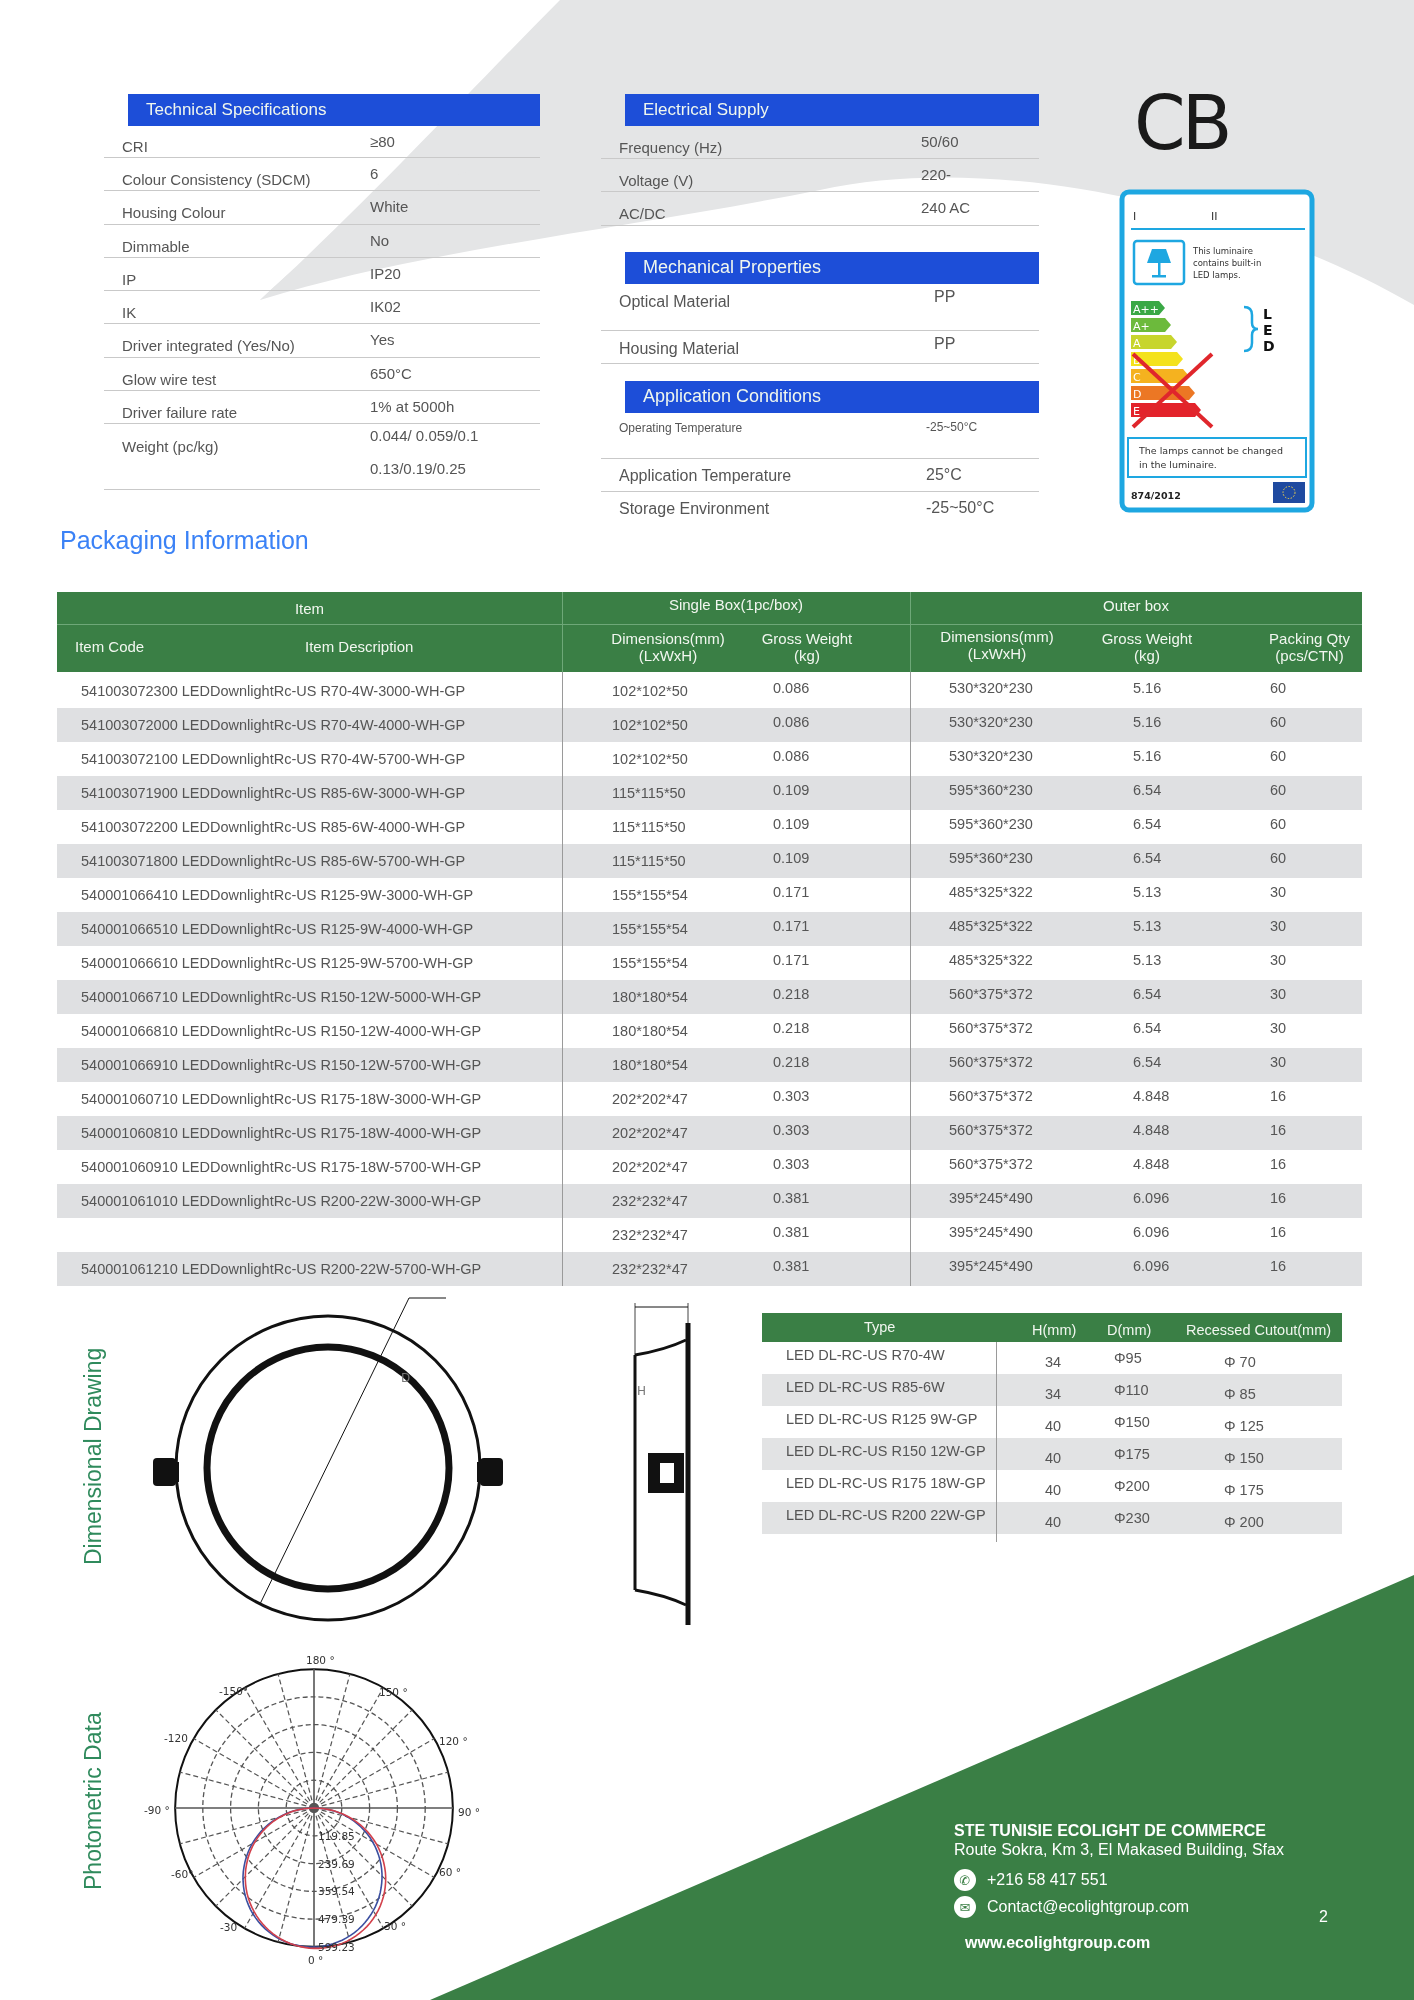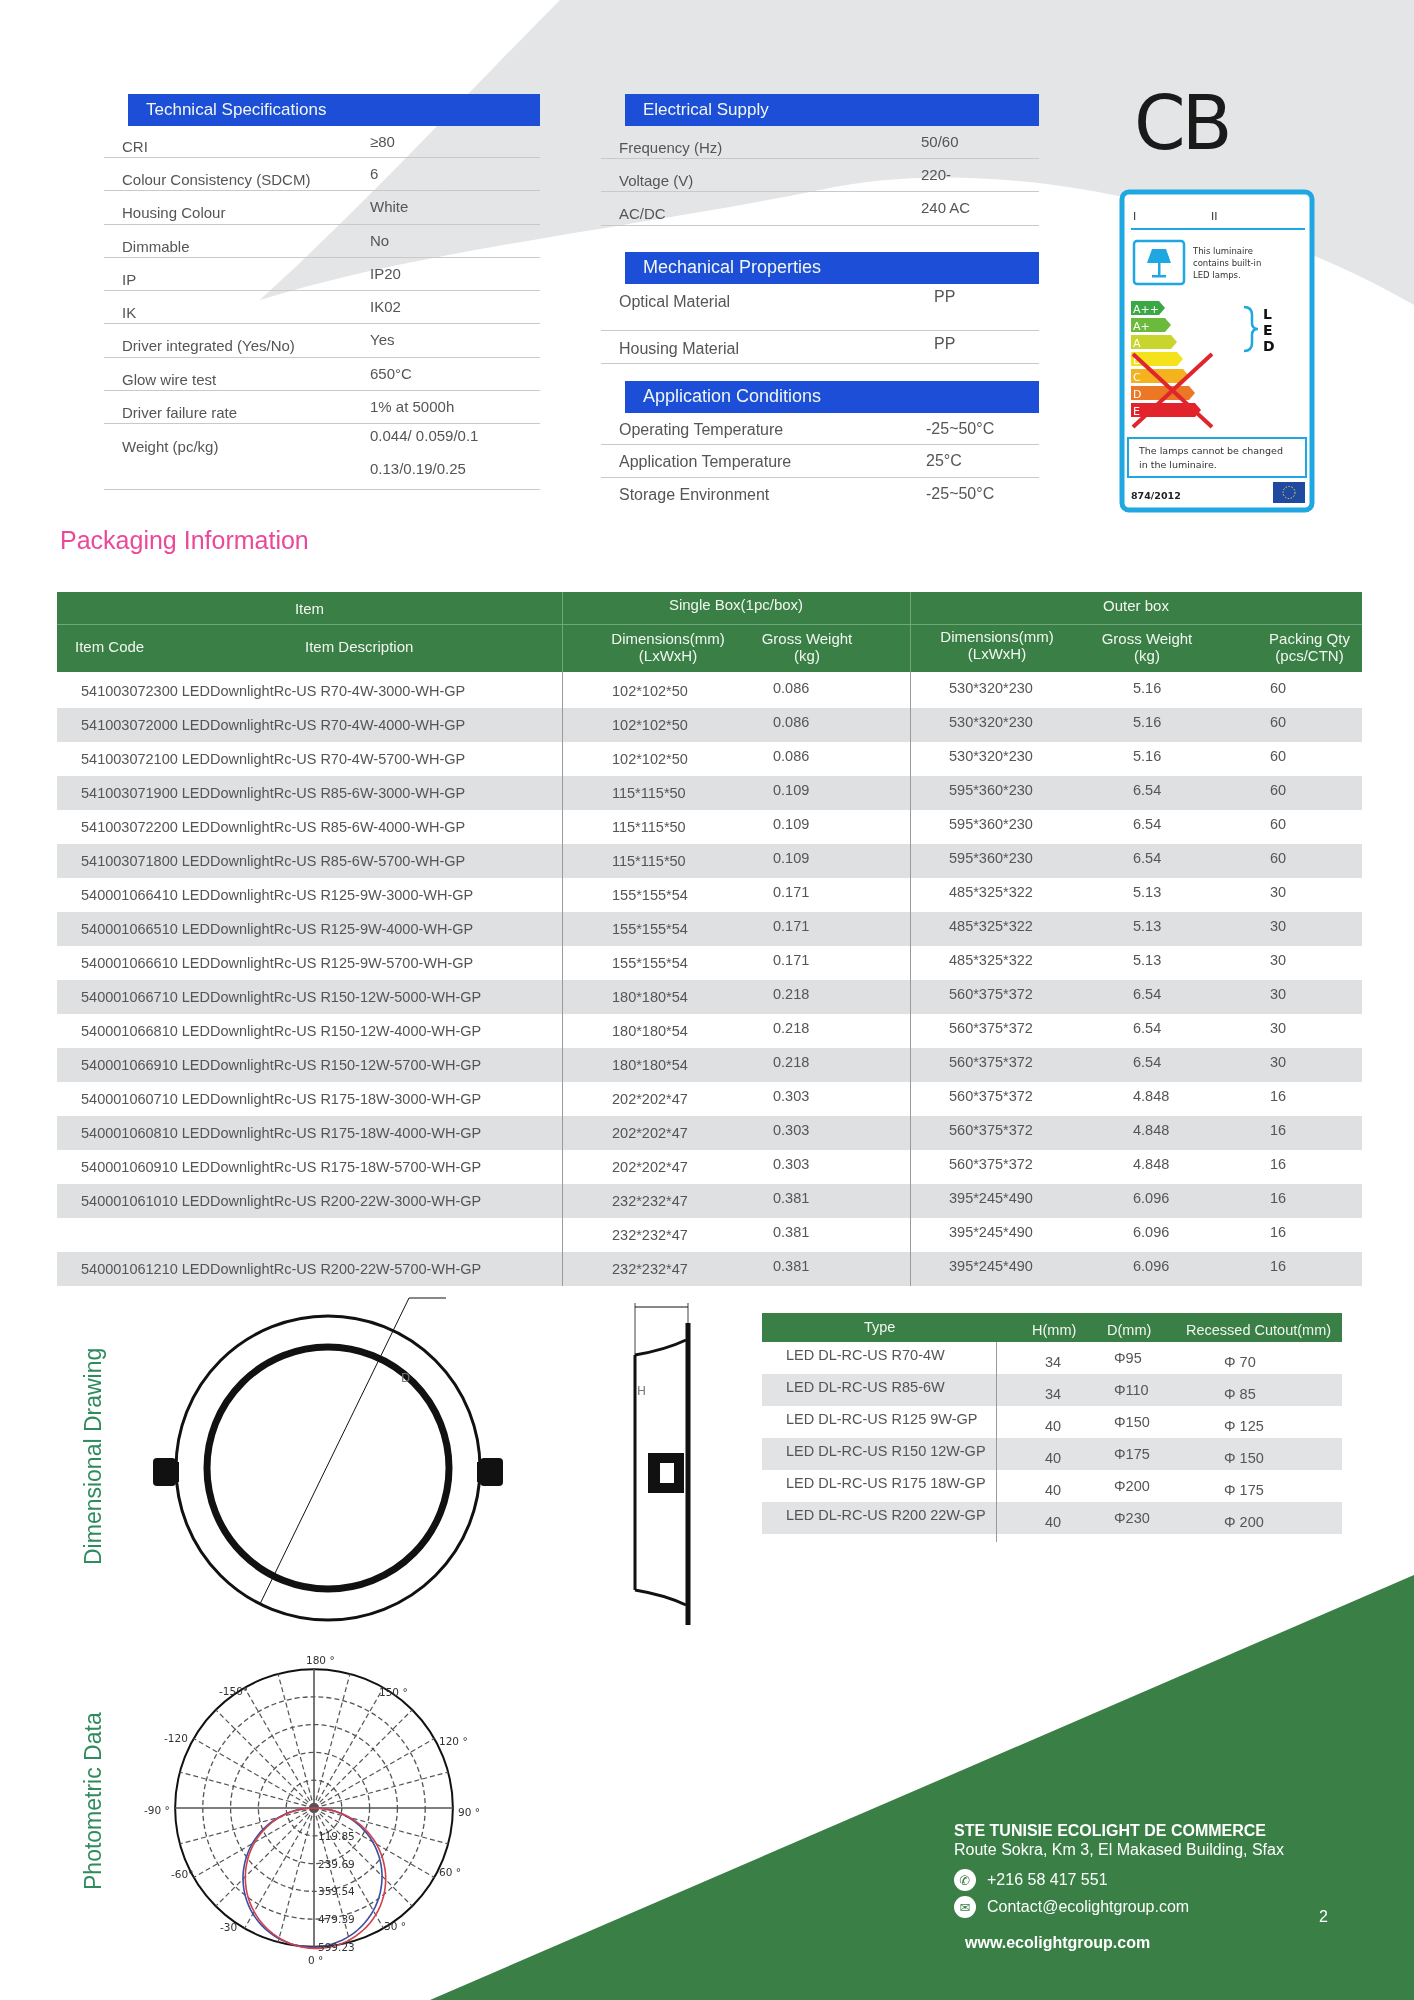--- a/index.html
+++ b/index.html
@@ -7,21 +7,21 @@
   body { position: relative; font-family: "Liberation Sans", "DejaVu Sans", sans-serif; color: #555; }
 
   .bg-layer { position: absolute; left: 0; top: 0; width: 1414px; height: 2000px; z-index: 0; }
 
   .spec-table { position: absolute; z-index: 2; }
   .spec-head { background: #1d4ed8; color: #f0f7ee; font-size: 17px; height: 32px; line-height: 31px; padding-left: 18px; margin-left: 24px; }
   .spec-row { position: relative; border-bottom: 1px solid #c9c9c9; font-size: 15px; color: #555; }
   .spec-row .k { position: absolute; left: 18px; }
   .spec-row .v { position: absolute; }
 
-  .section-title { position: absolute; color: #ec4899; font-size: 25px; z-index: 2; }
+  .section-title { position: absolute; color: #3b82f6; font-size: 25px; z-index: 2; }
   .vert-title { position: absolute; color: #2f8a5c; font-size: 23px; transform: rotate(-90deg); transform-origin: left top; white-space: nowrap; z-index: 2; }
 
   
   .pk { position: absolute; left: 57px; top: 592px; width: 1305px; z-index: 2; }
   .pk-h1 { height: 33px; background: #3a7f45; border-bottom: 1px solid #6ea878; position: relative; color: #f2f7f0; font-size: 15px; }
   .pk-h2 { height: 47px; background: #3a7f45; position: relative; color: #f2f7f0; font-size: 15px; }
   .pk-h1 span, .pk-h2 span { position: absolute; text-align: center; line-height: 17px; }
   .pk-body { position: relative; }
   .pk-row { height: 34px; position: relative; font-size: 14.5px; color: #555; }
   .pk-row.alt { background: #dfe0e2; }
@@ -130,21 +130,21 @@
       <div class="spec-row" style="height: 33px; font-size: 16px;">
         <span class="k" style="top: 9px;">Housing Material</span>
         <span class="v" style="left: 333px; top: 4px;">PP</span>
       </div>
     </div>
 </div>
 
 <div class="spec-table" style="left:601px; top:381px; width:438px;">
   <div class="spec-head" style="font-size:18px;">Application Conditions</div>
   <div id="app-rows">
-      <div class="spec-row" style="height: 32px; font-size: 16px;">
+      <div class="spec-row" style="height: 46px; font-size: 12px;">
         <span class="k" style="top: 8px;">Operating Temperature</span>
         <span class="v" style="left: 325px; top: 7px;">-25~50°C</span>
       </div>
       <div class="spec-row" style="height: 33px; font-size: 16px;">
         <span class="k" style="top: 8px;">Application Temperature</span>
         <span class="v" style="left: 325px; top: 7px;">25°C</span>
       </div>
       <div class="spec-row" style="height: 33px; font-size: 16px; border-bottom: none;">
         <span class="k" style="top: 8px;">Storage Environment</span>
         <span class="v" style="left: 325px; top: 7px;">-25~50°C</span>

